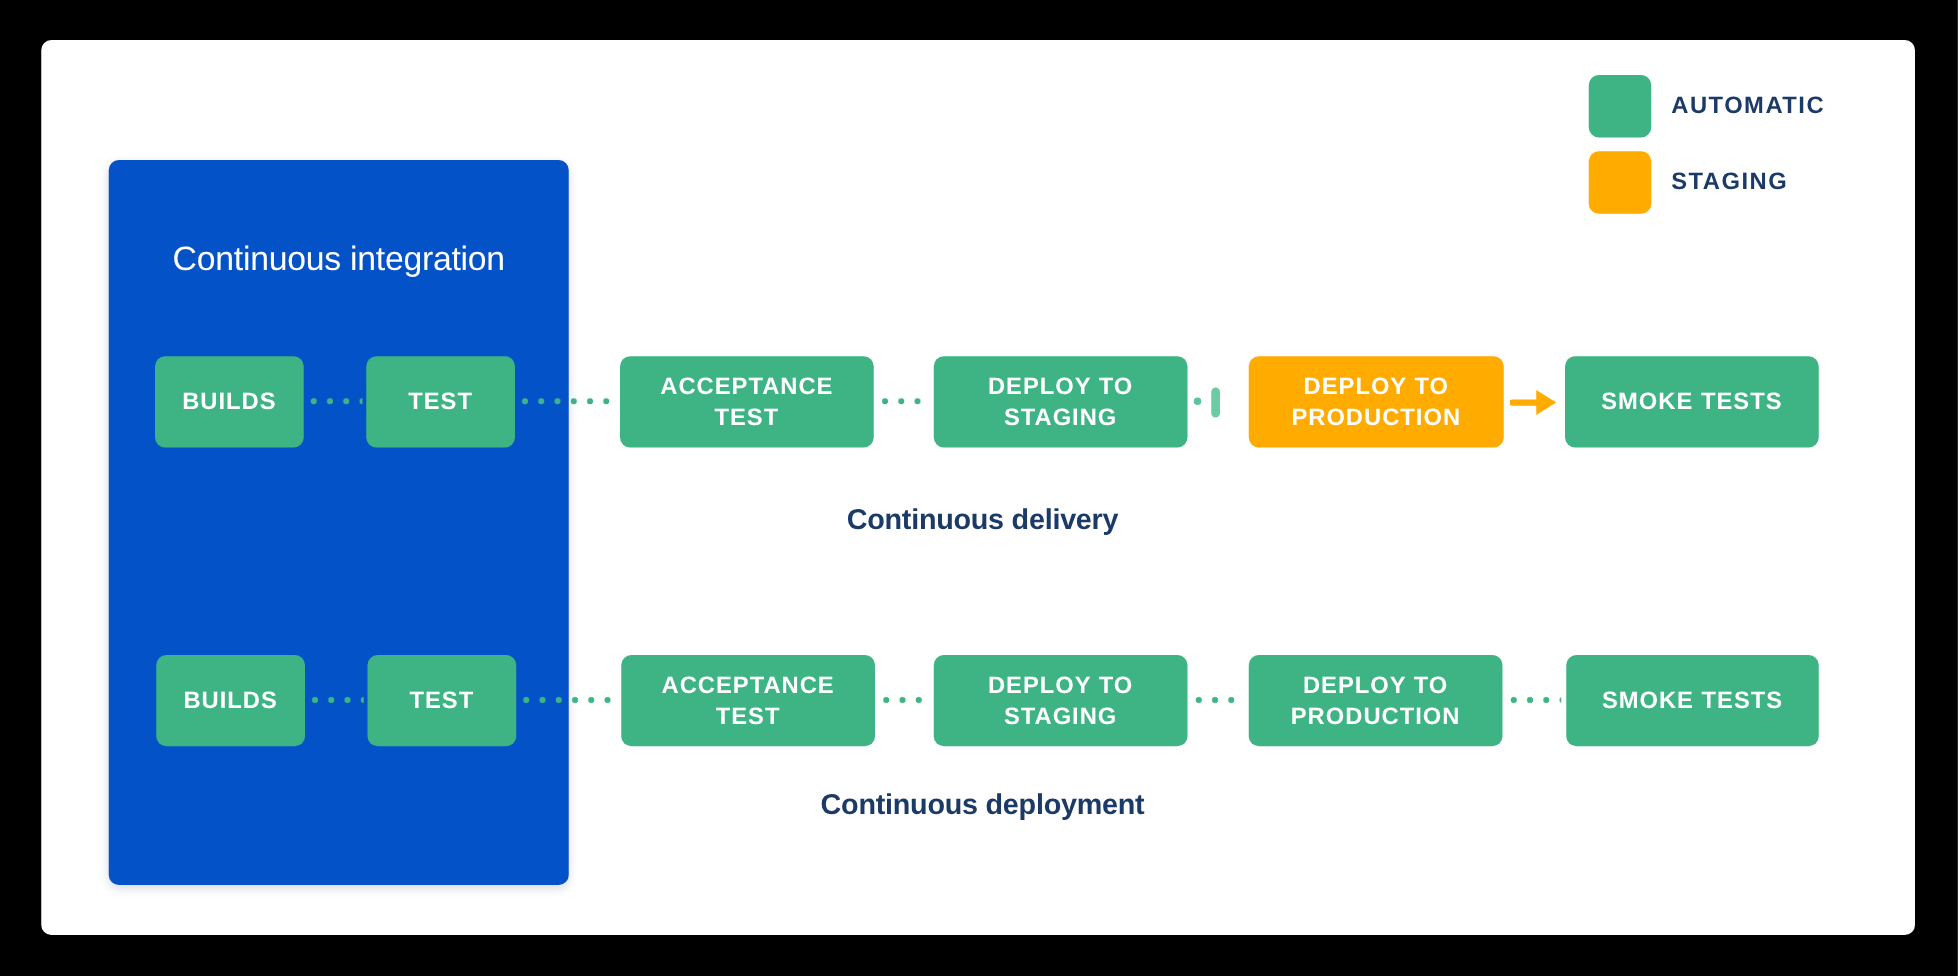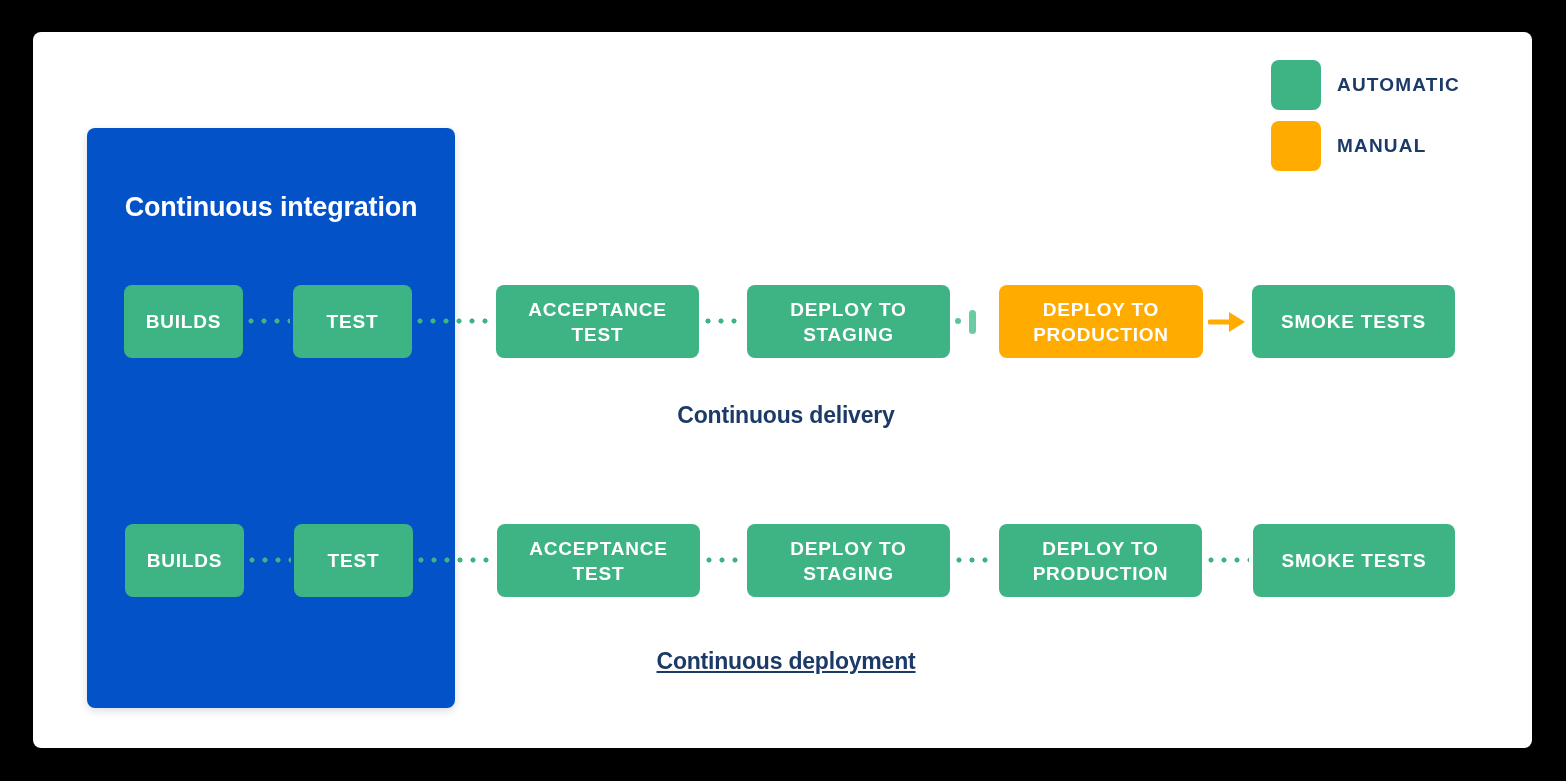--- a/index.html
+++ b/index.html
@@ -56,21 +56,21 @@
     background: #0452C8;
     border-radius: 8px;
     box-shadow: 0 3px 8px rgba(9,30,66,0.15);
   }
   .ci-title {
     position: absolute;
     left: 54px; top: 160px;
     width: 368px;
     text-align: center;
     font-size: 27px;
-    font-weight: bold;
+    font-weight: normal;
     letter-spacing: -0.2px;
     color: #ffffff;
   }
   
   .step {
     position: absolute;
     height: 73px;
     display: flex;
     align-items: center;
     justify-content: center;
@@ -127,21 +127,21 @@
 <div class="stage">
   <div class="panel">
 
     <div class="legend">
       <div class="legend-row">
         <span class="swatch automatic"></span>
         <span class="legend-label">AUTOMATIC</span>
       </div>
       <div class="legend-row">
         <span class="swatch manual"></span>
-        <span class="legend-label">MANUAL</span>
+        <span class="legend-label">STAGING</span>
       </div>
     </div>
 
     <div class="ci-box"></div>
     <div class="ci-title">Continuous integration</div>
 
     <div class="step automatic" style="left:91px;  top:253px; width:119px;">BUILDS</div>
     <div class="step automatic" style="left:260px; top:253px; width:119px;">TEST</div>
     <div class="step automatic" style="left:463px; top:253px; width:203px;">ACCEPTANCE TEST</div>
     <div class="step automatic" style="left:714px; top:253px; width:203px;">DEPLOY TO STAGING</div>
@@ -166,16 +166,16 @@
     <div class="step automatic" style="left:714px; top:492px; width:203px;">DEPLOY TO STAGING</div>
     <div class="step automatic" style="left:966px; top:492px; width:203px;">DEPLOY TO PRODUCTION</div>
     <div class="step automatic" style="left:1220px;top:492px; width:202px;">SMOKE TESTS</div>
 
     <div class="dots" style="left:216px; top:525px; width:42px;"></div>
     <div class="dots" style="left:385px; top:525px; width:76px;"></div>
     <div class="dots" style="left:673px; top:525px; width:37px;"></div>
     <div class="dots" style="left:923px; top:525px; width:39px;"></div>
     <div class="dots" style="left:1175px;top:525px; width:41px;"></div>
 
-    <div class="section-label" style="left:523px; top:616px;text-decoration:underline;">Continuous deployment</div>
+    <div class="section-label" style="left:523px; top:598px;">Continuous deployment</div>
 
   </div>
 </div>
 
 </body></html>

